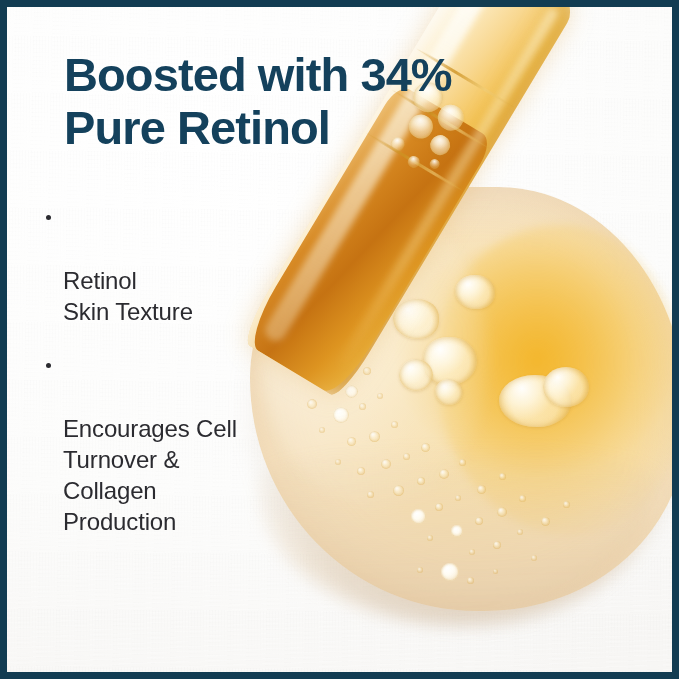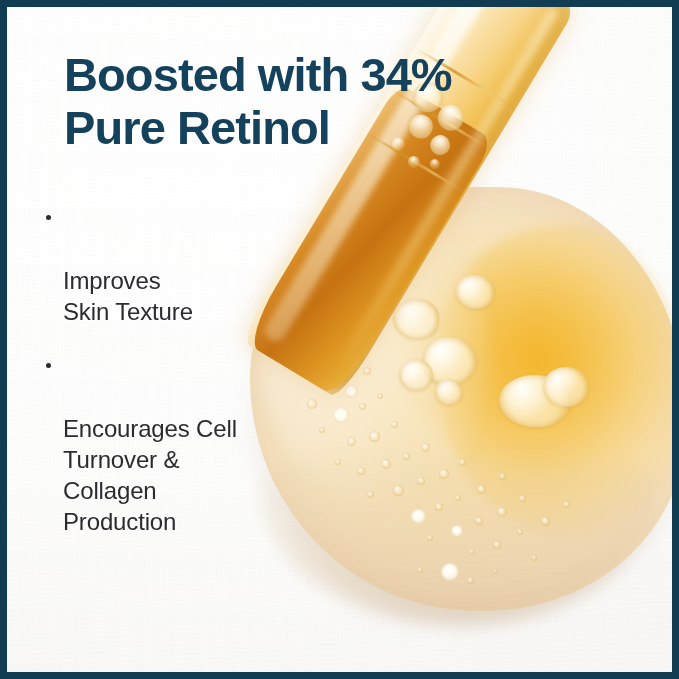--- a/index.html
+++ b/index.html
@@ -300,21 +300,21 @@
       </div>
 
     </div>
 
     <div class="headline">Boosted with 34%
 Pure Retinol</div>
 
     <div class="bullets">
       <div class="bullet-item">
         <span class="bullet-dot"></span>
-        <span>Improves
+        <span>Retinol
 Skin Texture</span>
       </div>
       <div class="bullet-item">
         <span class="bullet-dot"></span>
         <span>Encourages Cell
 Turnover &amp;
 Collagen
 Production</span>
       </div>
     </div>

